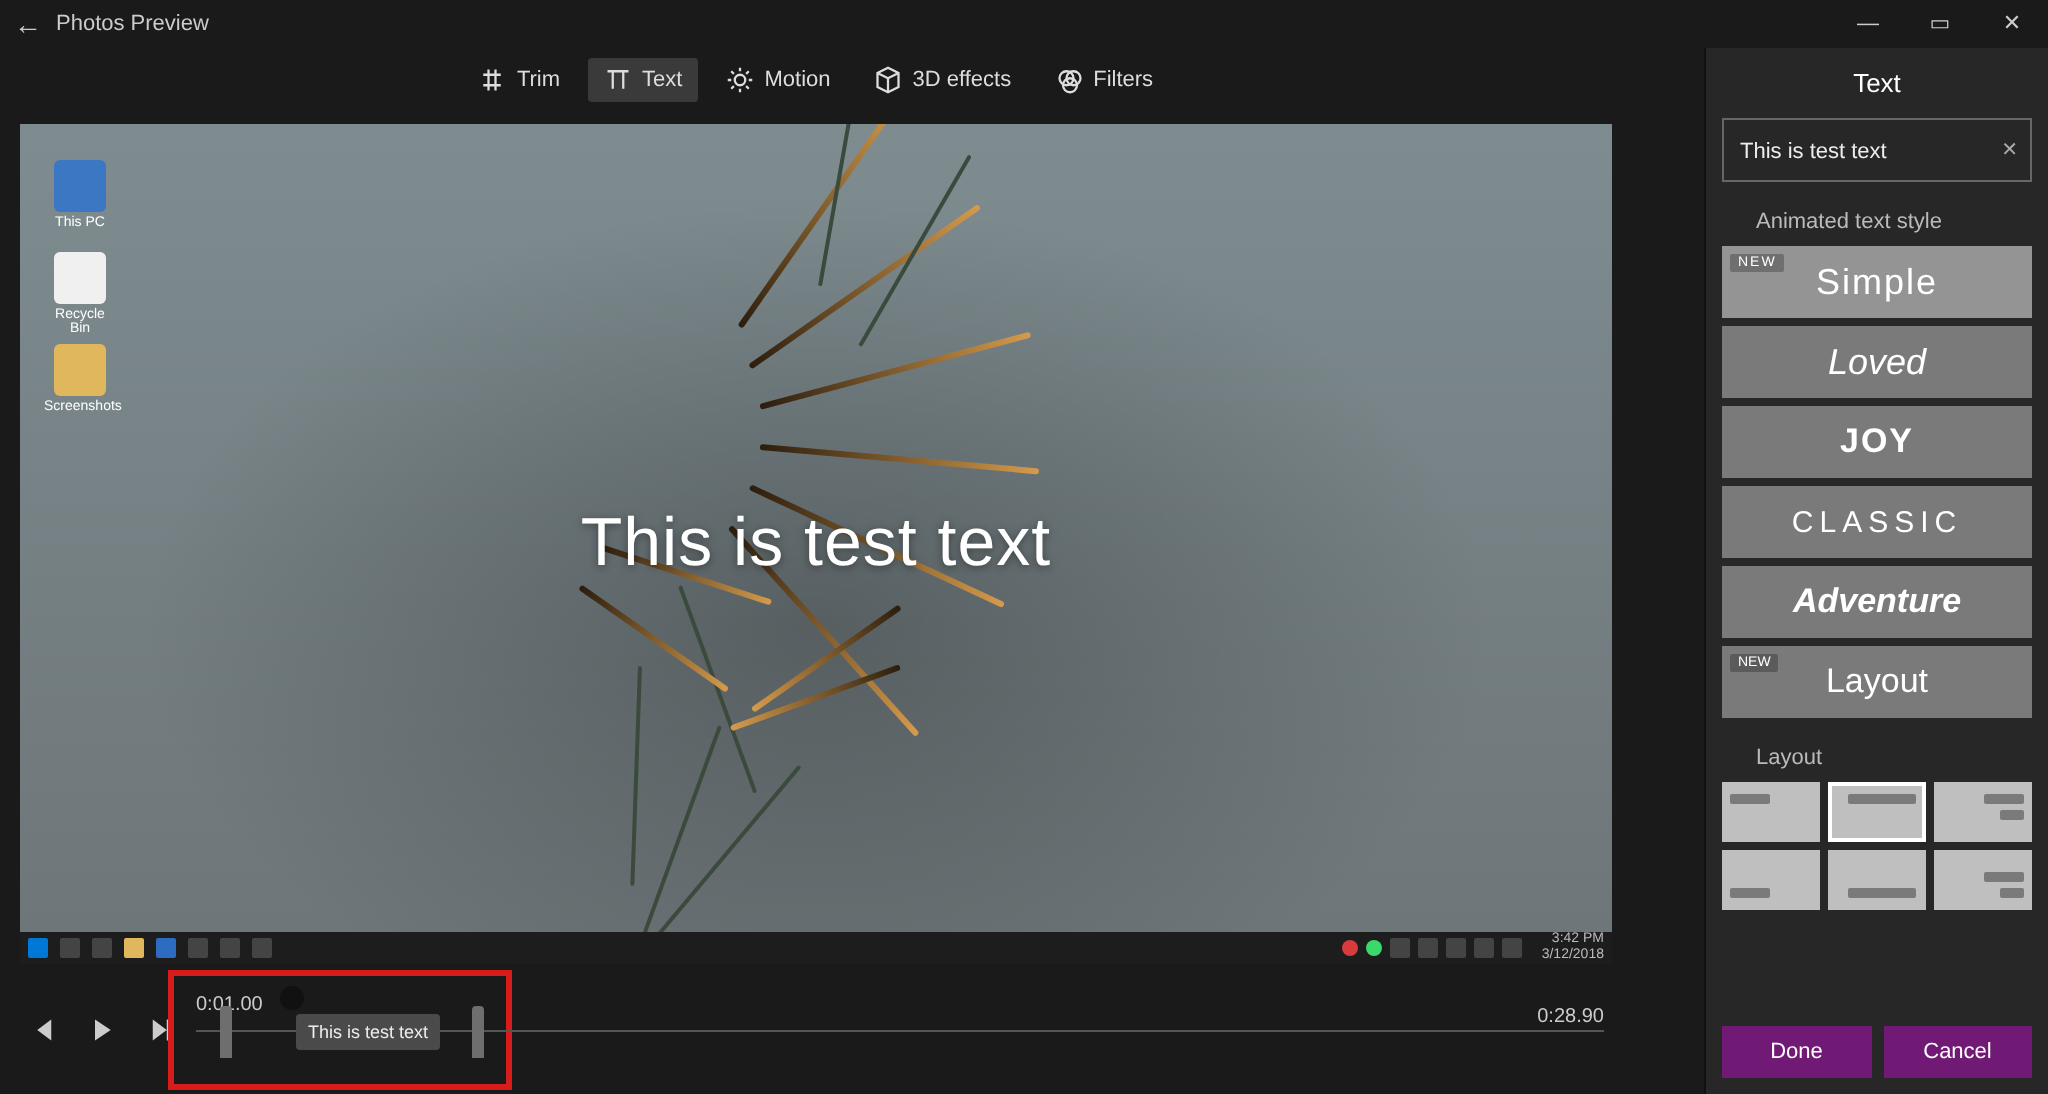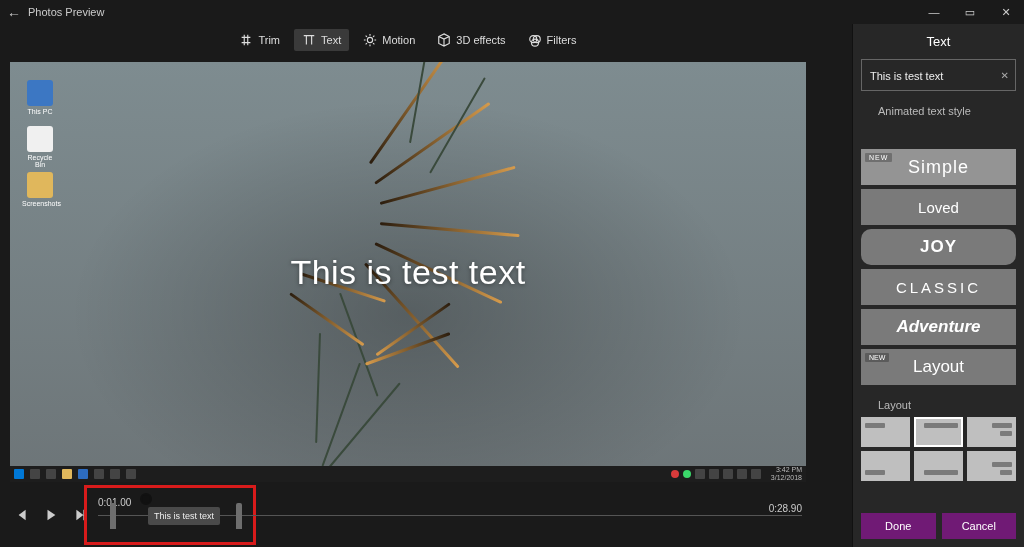--- a/index.html
+++ b/index.html
@@ -87,30 +87,30 @@
   }
 
   
   .panel h3 { font-size:13px; font-weight:500; text-align:center; color:#fff; margin:4px 0 10px;}
   .text-input-wrap { position:relative; border:1px solid #666; padding:6px 22px 6px 8px; }
   .text-input-wrap input {
     width:100%; background:transparent; border:none; outline:none; color:#eee; font-size:11px;
   }
   .text-input-wrap .x { position:absolute; right:6px; top:50%; transform:translateY(-50%); font-size:10px; color:#aaa; cursor:pointer;}
   .section-label { font-size:11px; color:#bbb; margin:14px 17px 6px; }
-  .styles { display:flex; flex-direction:column; gap:4px;margin-top:26px; }
+  .styles { display:flex; flex-direction:column; gap:4px; }
   .style-btn {
     position:relative; background:#7a7a7a; color:#fff; height:36px;
     display:flex; align-items:center; justify-content:center;
     font-size:16px; cursor:pointer;
   }
   .style-btn.selected { background:#949494; }
   .style-btn.simple { font-weight:300; font-size:18px; letter-spacing:1px;}
-  .style-btn.loved { font-family: cursive; font-size:15px;}
-  .style-btn.joy { font-weight:800; letter-spacing:1px; font-size:17px;border-radius:10px;}
+  .style-btn.loved { font-family: cursive; font-style:italic; font-size:18px;}
+  .style-btn.joy { font-weight:800; letter-spacing:1px; font-size:17px;}
   .style-btn.classic { letter-spacing:3px; font-size:15px; font-weight:400;}
   .style-btn.adventure { font-weight:800; font-size:17px; font-family: Impact, sans-serif; font-style: italic;}
   .style-btn.quiet { font-family: Georgia, serif; font-size:17px; }
   .new-badge {
     position:absolute; left:4px; top:4px; font-size:7px; background:rgba(0,0,0,0.25);
     padding:1px 4px; color:#fff; border-radius:1px;
   }
   .layout-grid { display:grid; grid-template-columns:repeat(3,1fr); gap:4px; }
   .layout-thumb { background:#bfbfbf; height:30px; position:relative; cursor:pointer;}
   .layout-thumb .bar { position:absolute; background:#7a7a7a; height:5px; border-radius:1px;}

